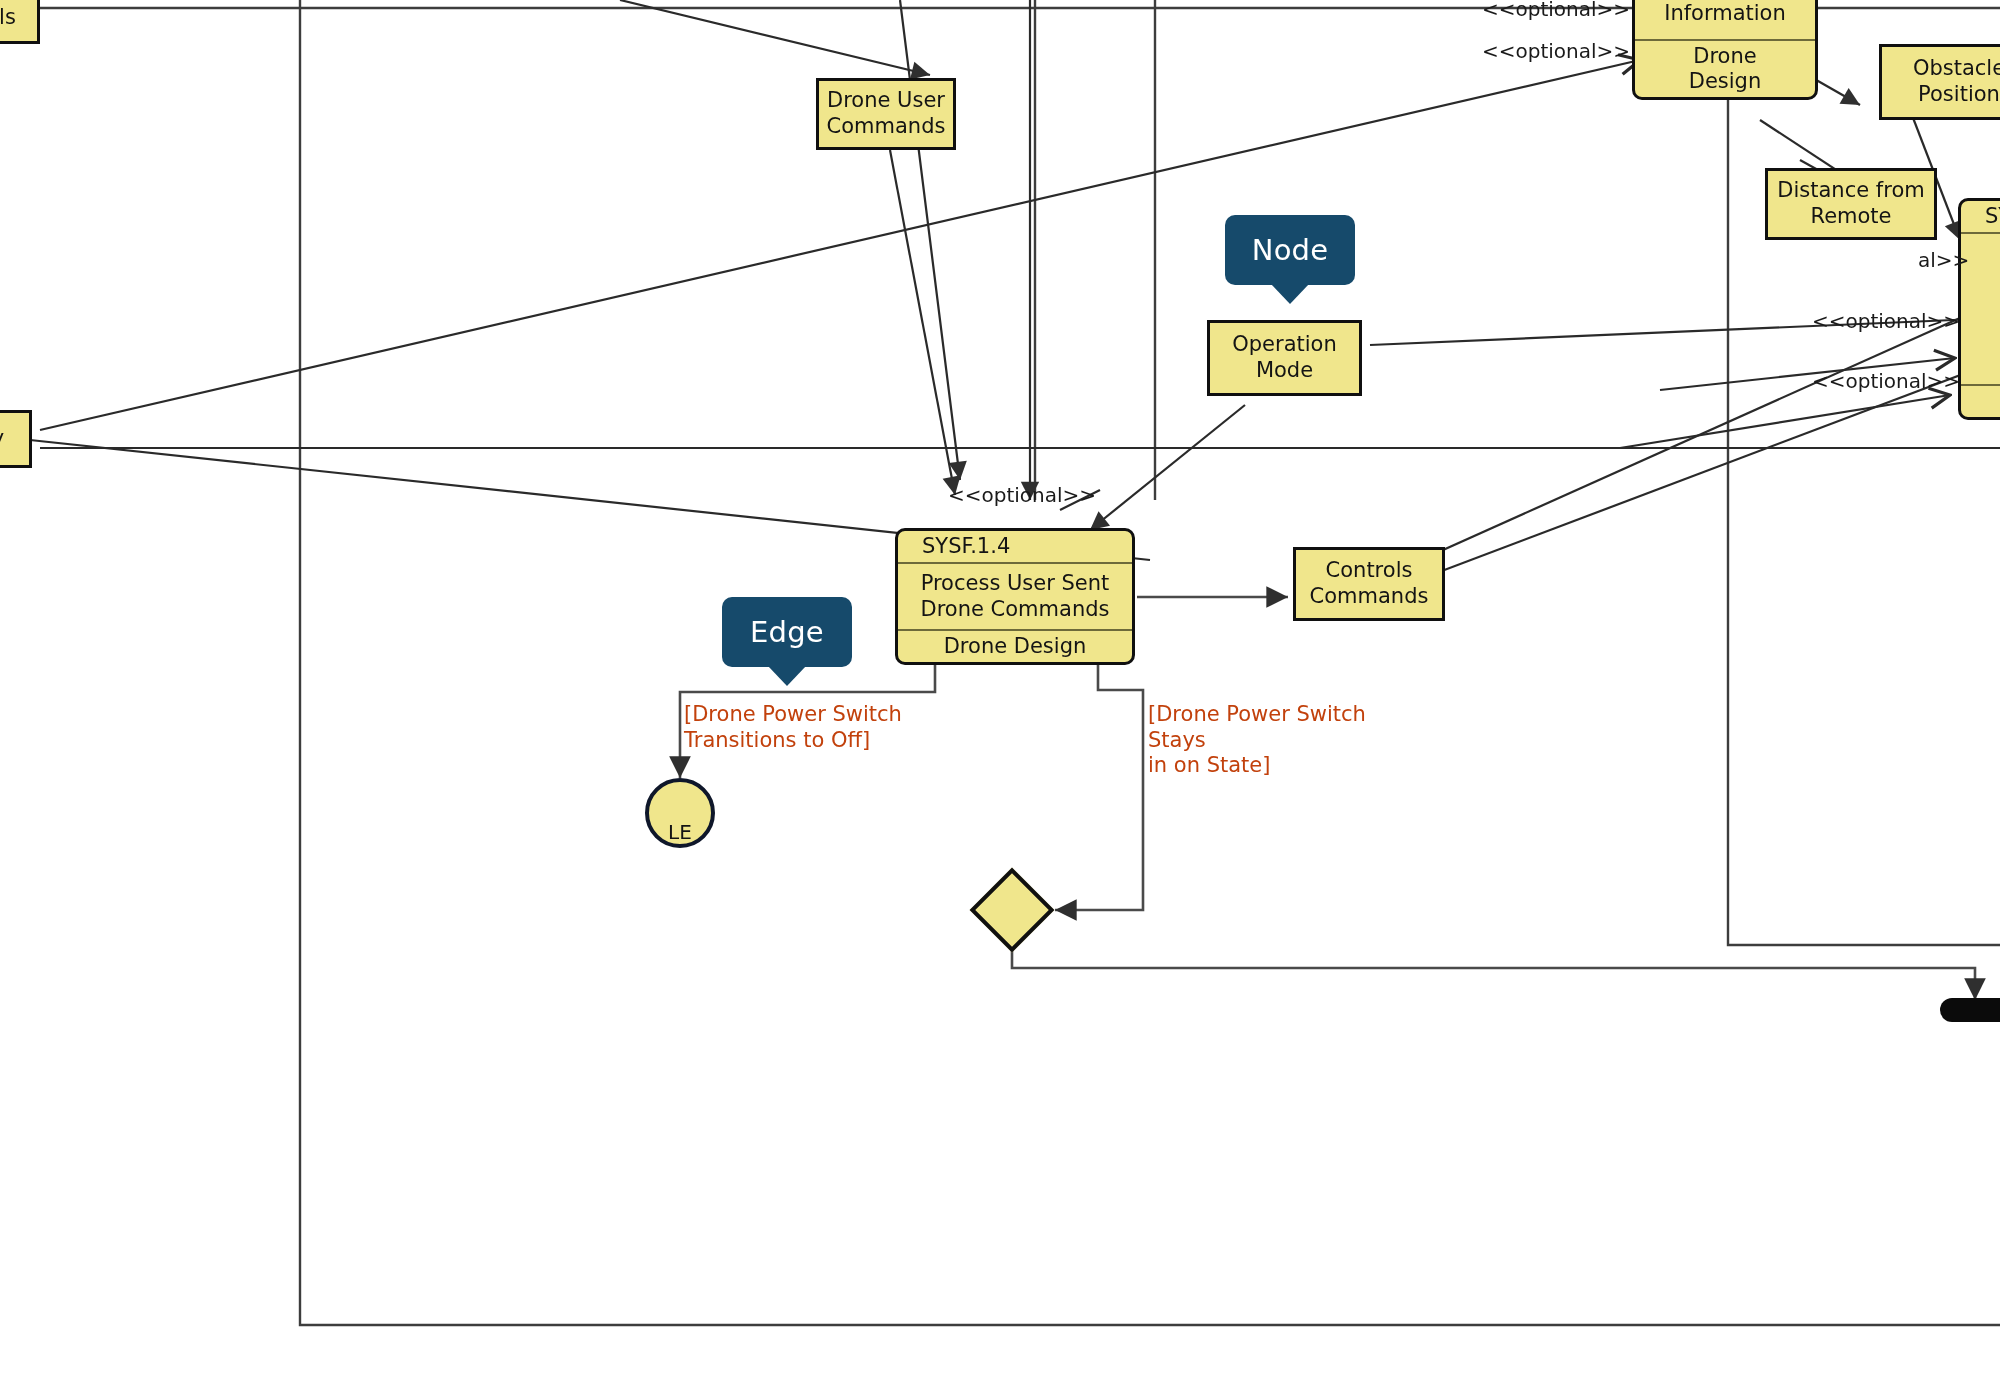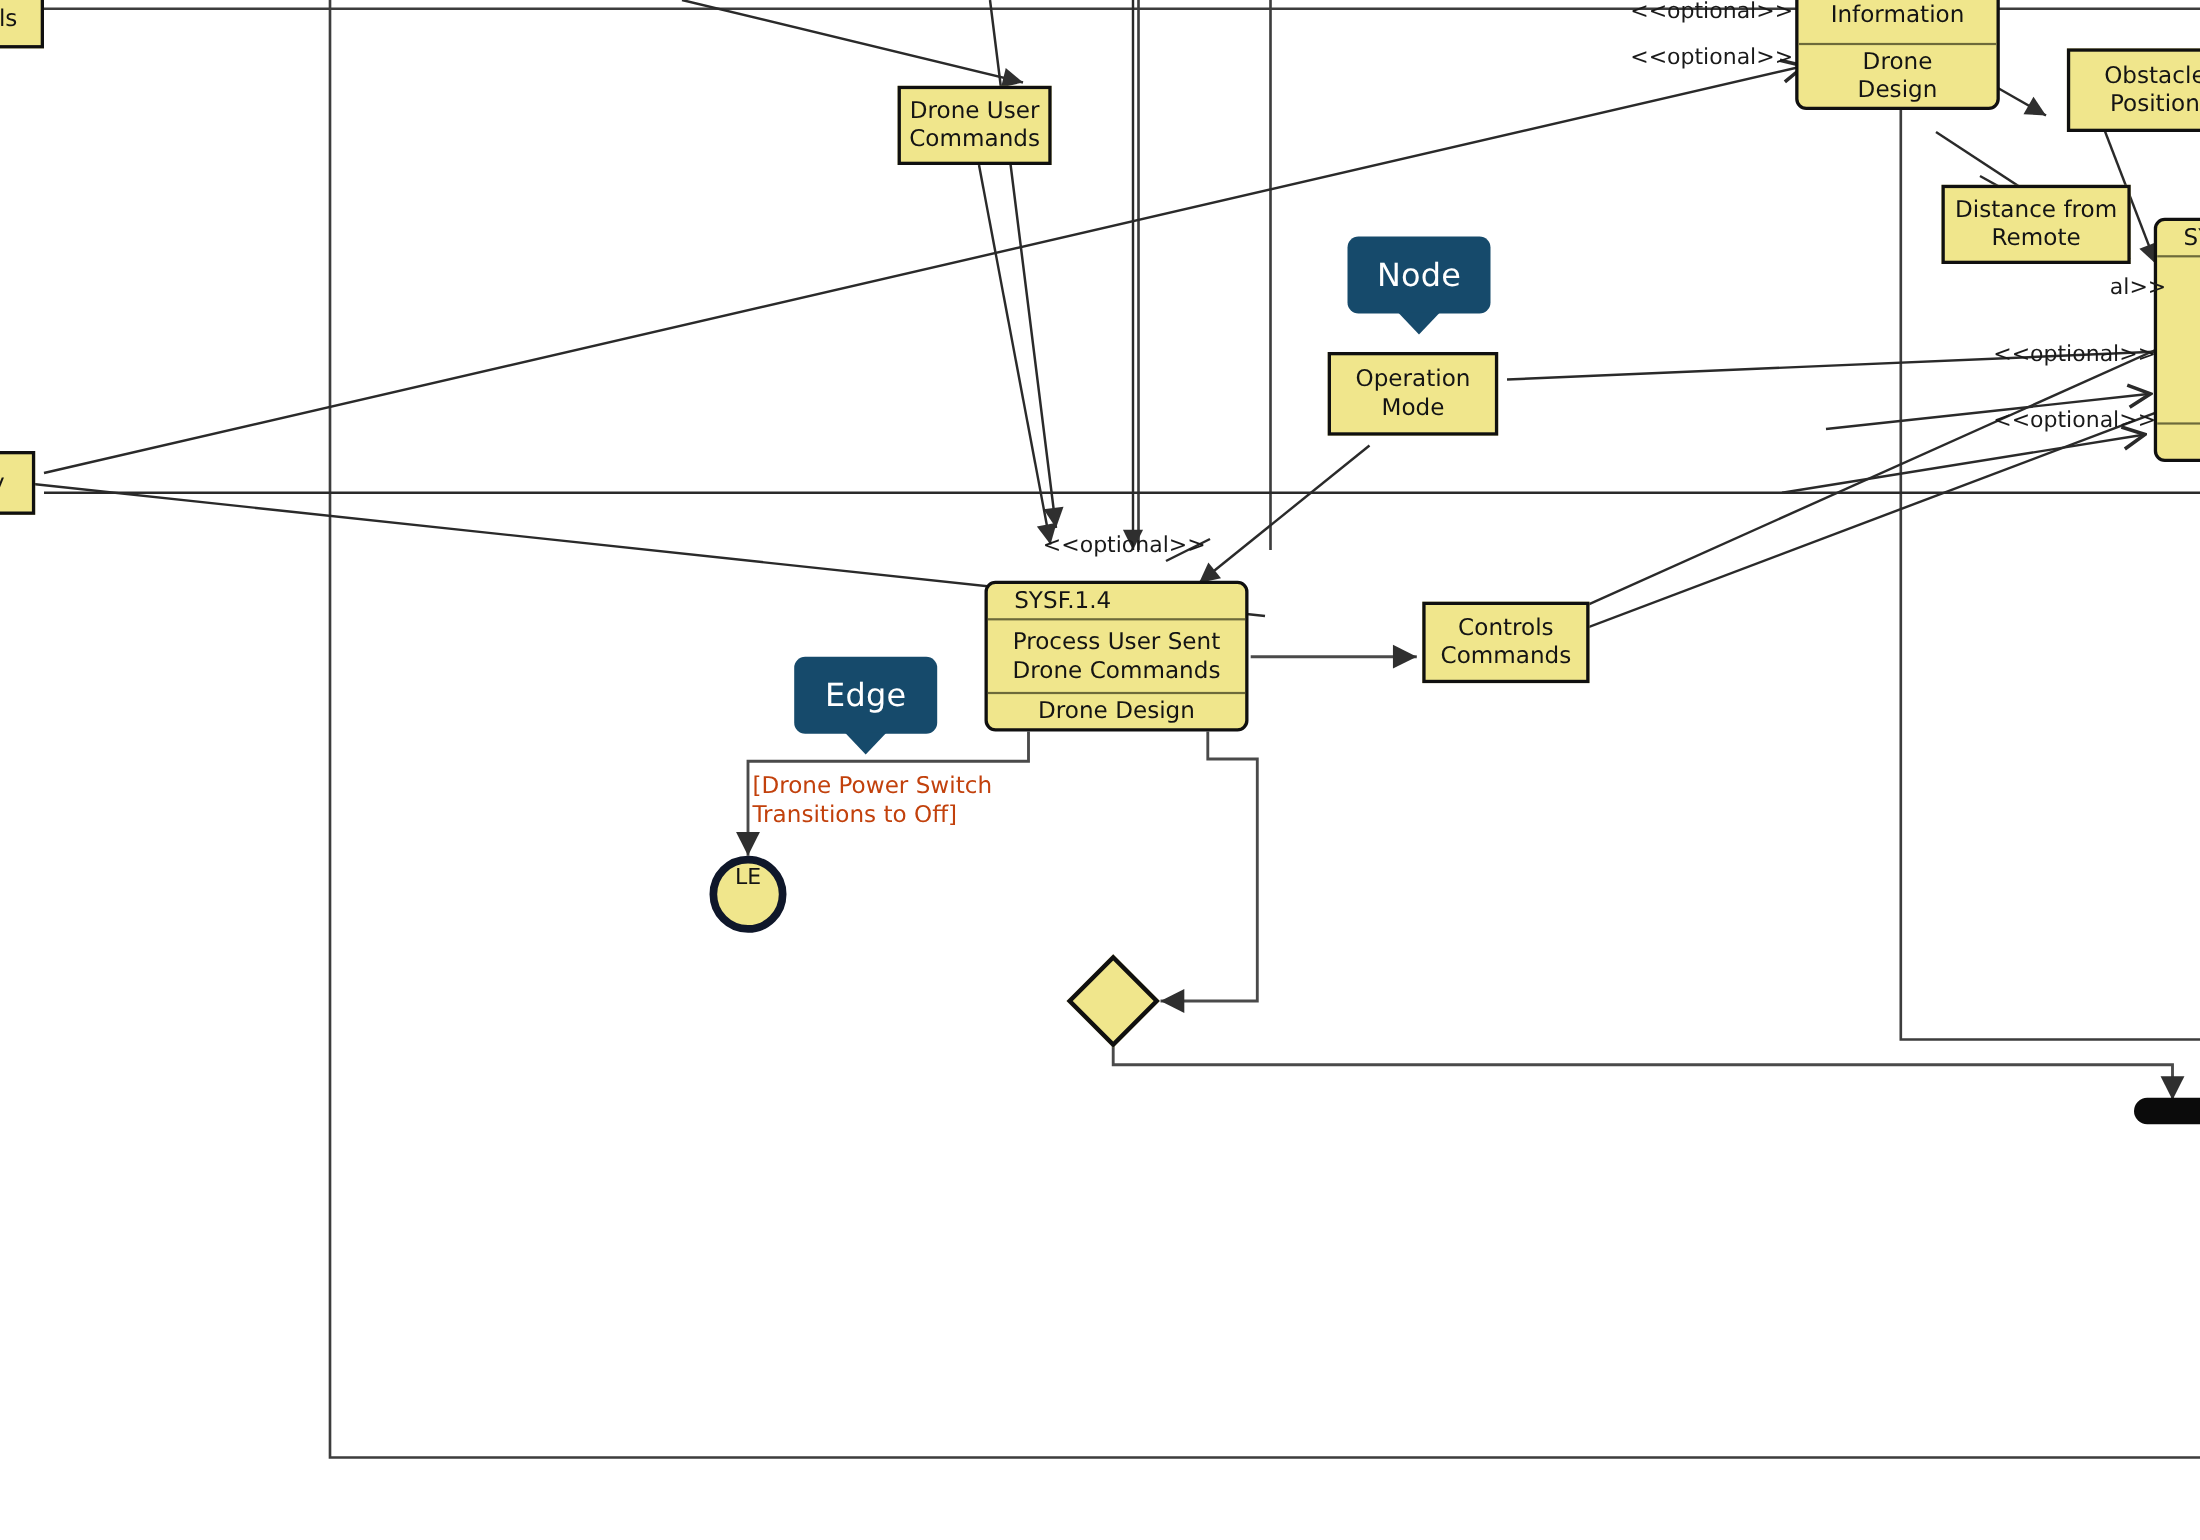--- a/index.html
+++ b/index.html
@@ -104,24 +104,24 @@
     border-left: 19px solid transparent;
     border-right: 19px solid transparent;
     border-top: 20px solid #164A6B;
   }
 
   
   .endnode {
     position: absolute;
     box-sizing: border-box;
     background: #F0E68C;
-    border: 7px solid #0f172a;
+    border: 4px solid #0f172a;
     border-radius: 50%;
     display: flex;
-    align-items: flex-start;
+    align-items: flex-end;
     justify-content: center;
     font-size: 20px;
     color: #141414;
     z-index: 6;
   }
 
   
   .diamond {
     position: absolute;
     box-sizing: border-box;
@@ -283,20 +283,22 @@
     <span>Node</span>
   </div>
 
   <div class="callout" style="left:722px; top:597px; width:130px; height:70px;">
     <span>Edge</span>
   </div>
 
   <div class="etext" style="left:684px; top:702px; width:250px;">[Drone Power Switch
 Transitions to Off]</div>
 
+  <div class="etext" style="left:1148px; top:702px; width:280px;">[Drone Power Switch Stays
+in on State]</div>
 
   <div class="stereo" style="left:948px; top:484px;">&lt;&lt;optional&gt;&gt;</div>
 
   <div class="stereo" style="left:1482px; top:-2px;">&lt;&lt;optional&gt;&gt;</div>
 
   <div class="stereo" style="left:1482px; top:40px;">&lt;&lt;optional&gt;&gt;</div>
 
   <div class="stereo" style="left:1918px; top:220px;margin-top:29px;">al&gt;&gt;</div>
 
   <div class="stereo" style="left:1812px; top:310px;">&lt;&lt;optional&gt;&gt;</div>

